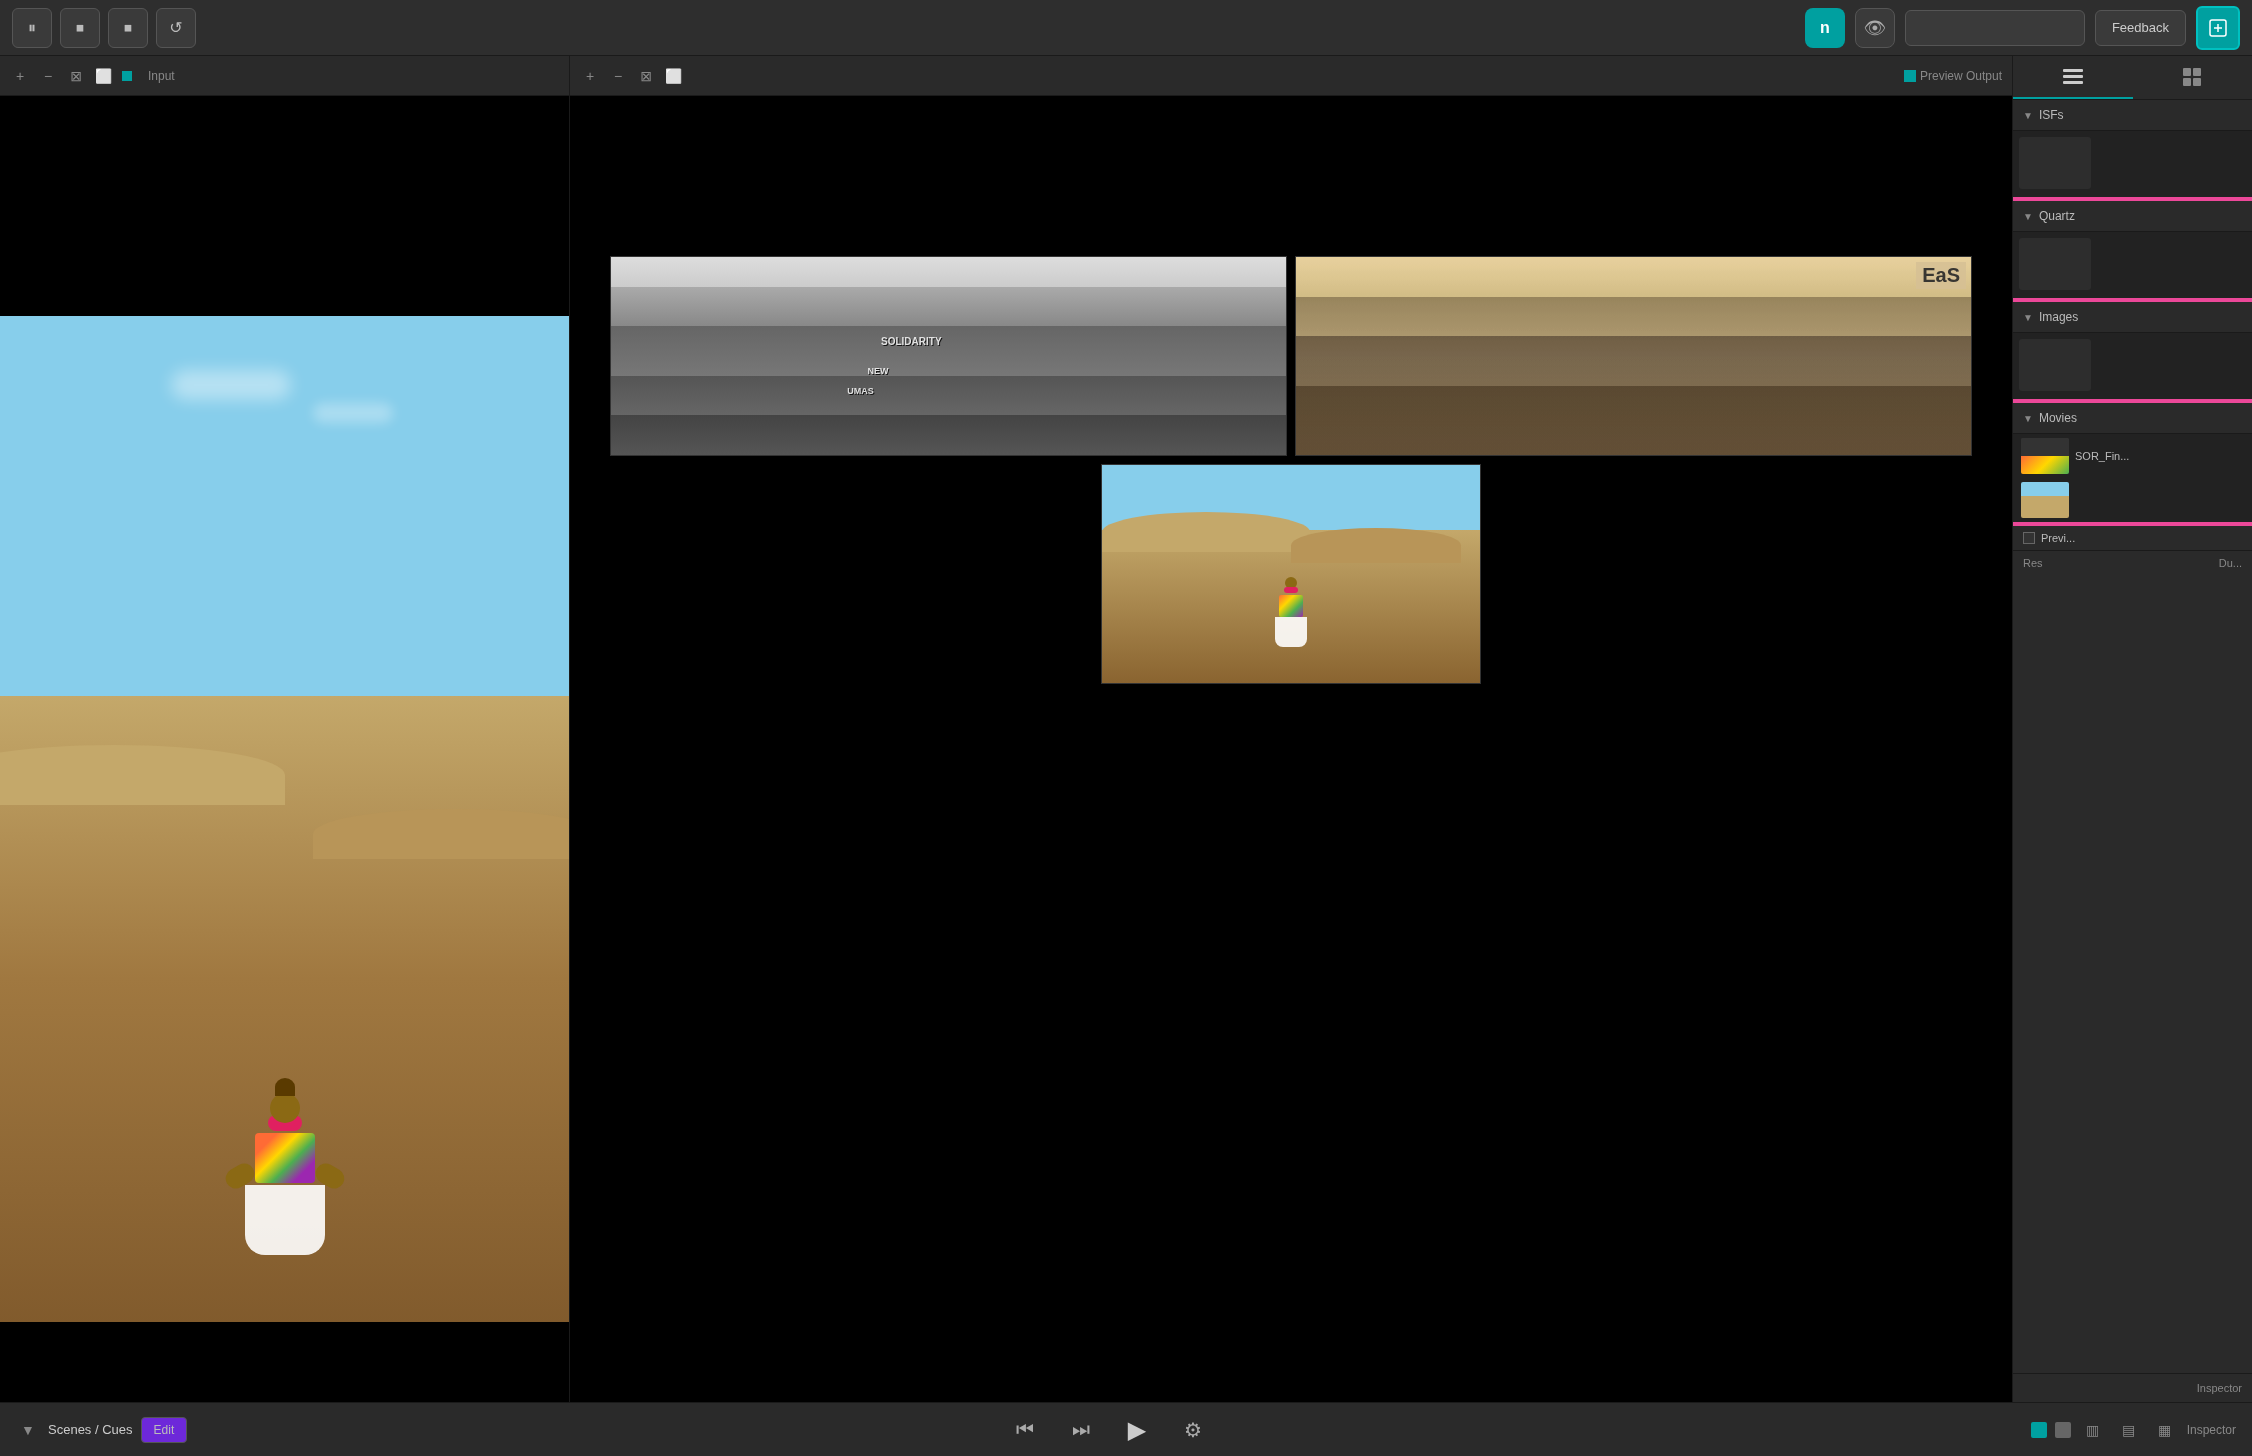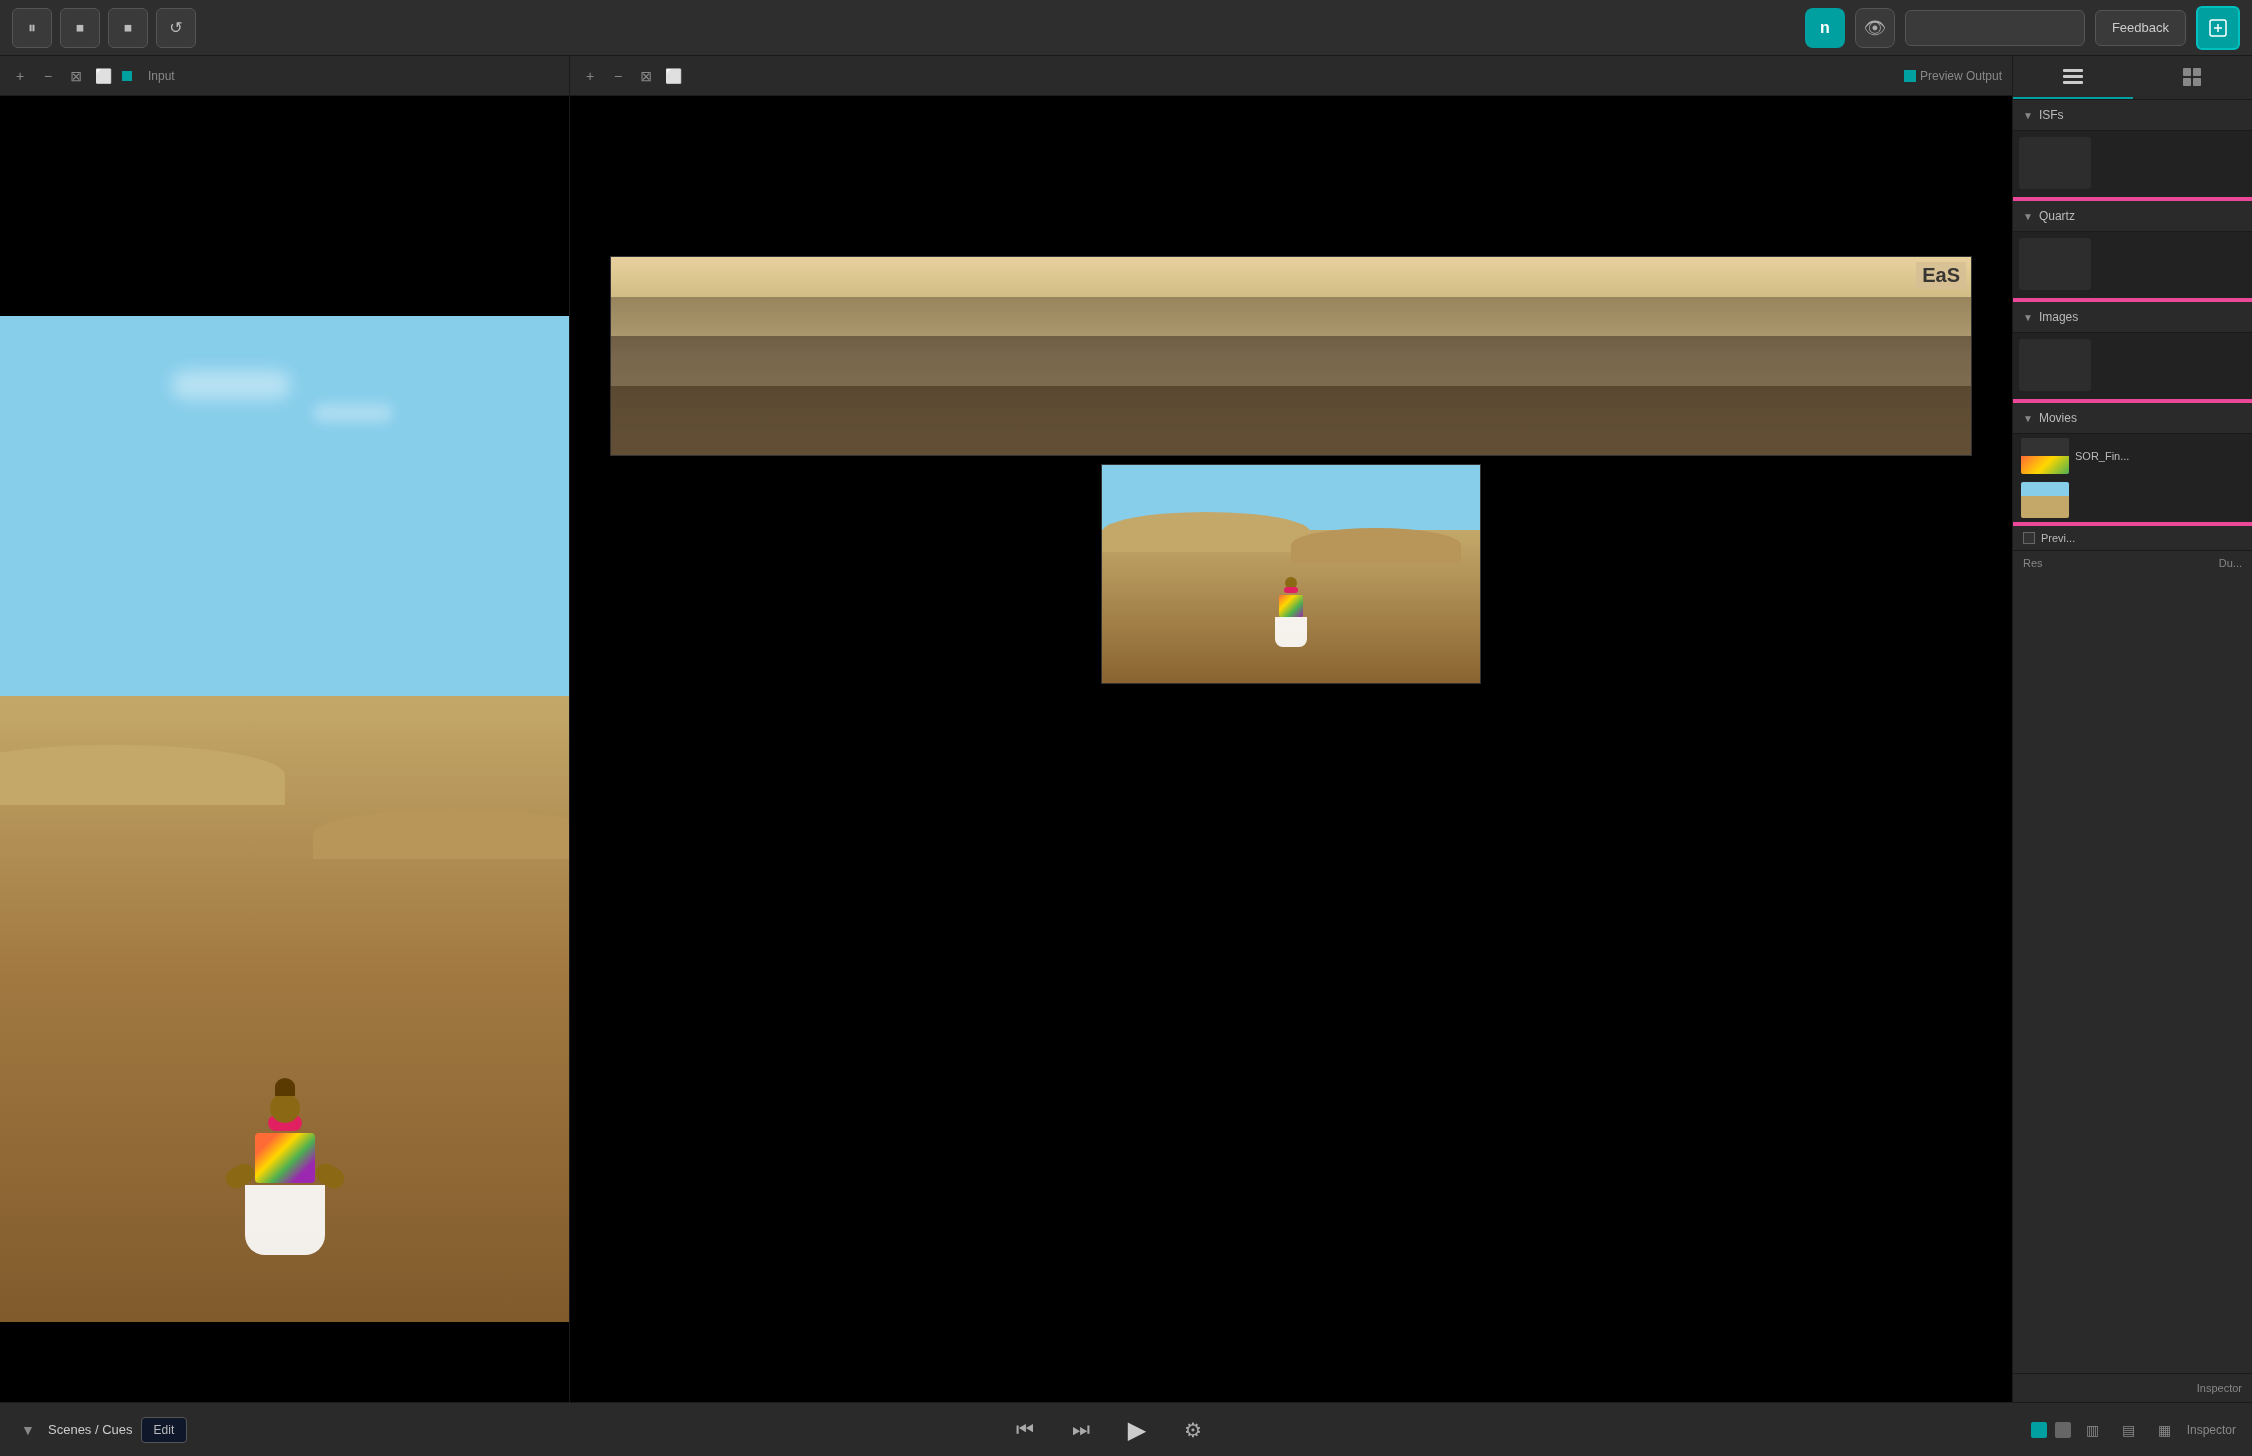--- a/index.html
+++ b/index.html
@@ -537,21 +537,21 @@
       justify-content: center;
     }
     .scenes-label {
       color: #ccc;
       font-size: 13px;
       font-weight: 400;
     }
     .edit-btn {
       height: 26px;
       padding: 0 12px;
-      background: #0f172a;
+      background: #6d28d9;
       border: 1px solid #555;
       border-radius: 4px;
       color: #bbb;
       font-size: 12px;
       cursor: pointer;
     }
     .bottom-center {
       flex: 1;
       display: flex;
       align-items: center;
@@ -693,20 +693,30 @@
           </div>
         </div>
         <div class="right-panel-content">
 
           <div style="position:absolute;top:0;left:0;right:0;bottom:0;background:#000;"></div>
 
           <div class="composition-grid">
 
             <div class="comp-row-top">
 
+              <div class="comp-cell">
+                <div class="protest-scene">
+
+                  <div style="width:100%;height:100%;background:linear-gradient(to bottom,#ddd 0%,#ccc 15%,#aaa 15%,#888 35%,#666 35%,#777 60%,#555 60%,#666 80%,#444 80%,#555 100%);filter:grayscale(100%);"></div>
+
+                  <div style="position:absolute;top:40%;left:40%;color:#fff;font-weight:bold;font-size:10px;text-shadow:1px 1px #000;opacity:0.8;">SOLIDARITY</div>
+                  <div style="position:absolute;top:55%;left:38%;color:#fff;font-weight:bold;font-size:9px;text-shadow:1px 1px #000;opacity:0.8;">NEW</div>
+                  <div style="position:absolute;top:65%;left:35%;color:#fff;font-weight:bold;font-size:9px;text-shadow:1px 1px #000;opacity:0.8;">UMAS</div>
+                </div>
+              </div>
 
               <div class="comp-cell">
                 <div class="coffin-scene">
                   <div style="width:100%;height:100%;background:linear-gradient(to bottom,#c8b88a 0%,#b8a870 20%,#8a7850 20%,#9a8860 40%,#6a5840 40%,#7a6850 65%,#5a4830 65%,#6a5840 100%);filter:sepia(20%)contrast(1.1);"></div>
                   <div class="east-sign">EaS</div>
 
                   <div style="position:absolute;bottom:0;left:0;right:0;height:50%;background:linear-gradient(to bottom,transparent,rgba(80,50,20,0.4));"></div>
                 </div>
               </div>
             </div>

